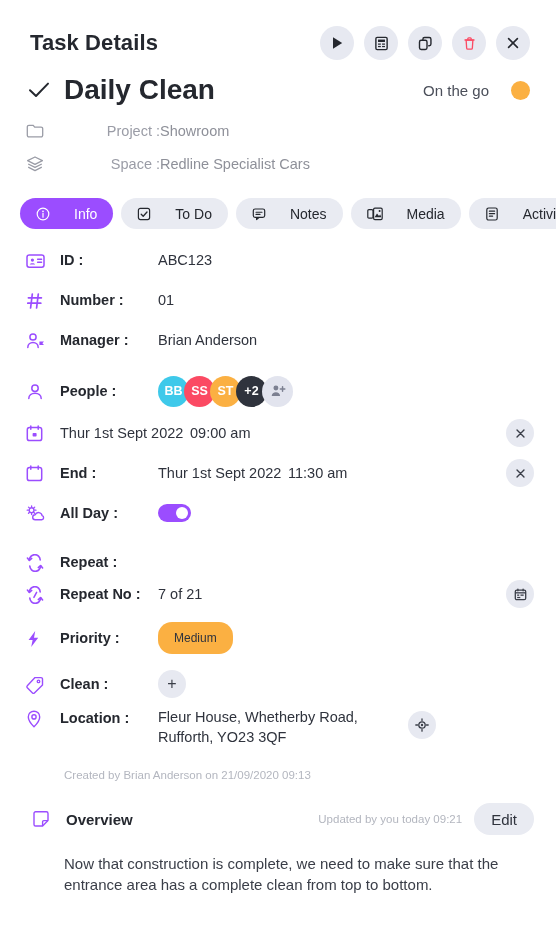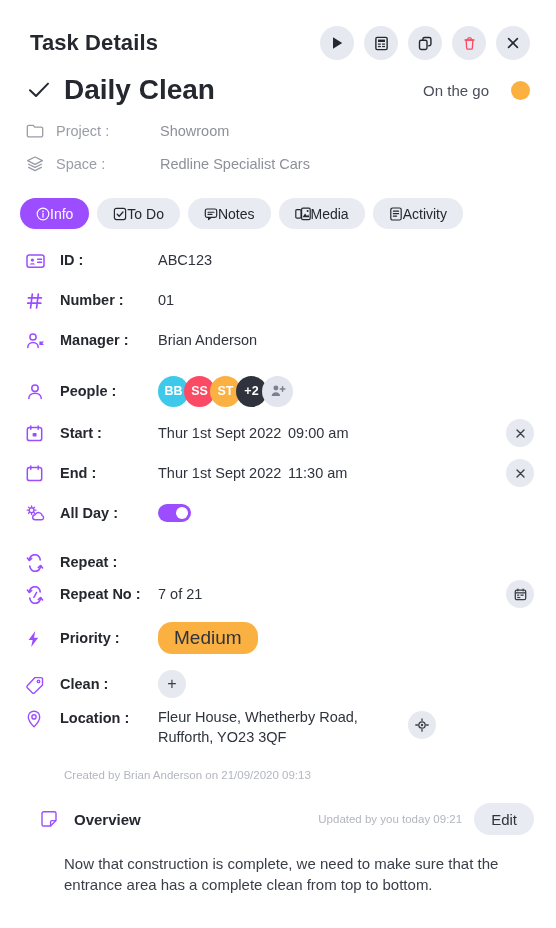--- a/index.html
+++ b/index.html
@@ -48,33 +48,33 @@
     margin-left: 8px; flex: 1 1 auto;
   }
   .status-wrap { display: flex; align-items: center; gap: 22px; }
   .status-text { font-size: 15px; color: #4B4F5A; }
   .status-dot { width: 19px; height: 19px; border-radius: 50%; background: #FBB042; }
 
   
   .meta { padding: 12px 0 0 0; }
   .meta-row {
     display: flex; align-items: center; height: 30px;
-    padding-left: 26px; margin-bottom: 3px;
+    padding-left: 26px; margin-bottom: 3px; text-align: right;
   }
   .meta-ico { width: 30px; flex: 0 0 30px; display: flex; align-items: center; }
   .meta-label { font-size: 14.5px; color: #9A9CA6; width: 104px; flex: 0 0 104px; }
   .meta-value { font-size: 14.5px; color: #8E9099; }
 
   
   .tabs {
     display: flex; align-items: center; gap: 8px;
     padding: 16px 0 0 20px;
   }
   .tab {
-    display: flex; align-items: center; gap: 0;
+    display: flex; align-items: center; gap: 24px;
     height: 31px; padding: 0 16px;
     border-radius: 16px; background: #E9EBF2;
     font-size: 14px; color: #25282F; cursor: pointer;
     border: none; white-space: nowrap;
   }
   .tab.active { background: #9B4DFF; color: #ffffff; }
   .tab .ti { display: flex; align-items: center; }
 
   
   .details { padding: 20px 0 0 0; }
@@ -119,33 +119,33 @@
   }
   .toggle .knob {
     position: absolute; top: 3px; right: 3px;
     width: 12px; height: 12px; border-radius: 50%; background: #ffffff;
   }
 
   
   .pill {
     display: inline-flex; align-items: center; justify-content: center;
     height: 28px; padding: 16px 16px; border-radius: 14px;
-    background: #FBB042; color: #2F333D; font-size: 19px;
+    background: #FBB042; color: #2F333D; font-size: 12px;
     border: none; cursor: pointer;
   }
 
   .created {
     font-size: 11.5px; color: #B3B6BF;
     padding: 10px 0 0 64px;
   }
 
   
   .ov-head {
     display: flex; align-items: center;
-    padding: 22px 22px 0 40px;
+    padding: 22px 22px 0 32px;
   }
   .ov-ico { width: 34px; flex: 0 0 34px; display: flex; align-items: center; }
   .ov-title { font-size: 15px; font-weight: bold; color: #25282F; flex: 1 1 auto; }
   .ov-updated { font-size: 11.5px; color: #B3B6BF; margin-right: 12px; }
   .edit-btn {
     height: 32px; padding: 0 17px; border-radius: 16px;
     background: #E9EBF2; border: none; cursor: pointer;
     font-size: 15px; color: #2F333D;
   }
   .ov-body {
@@ -356,21 +356,20 @@
     </div>
 
     <div class="row" style="min-height:40px;align-items:center;">
       <span class="row-ico">
         <svg width="17" height="17" viewBox="0 0 17 17">
             <rect x="1.3" y="2.6" width="14.4" height="13" rx="2.2" fill="none" stroke="#9B4DFF" stroke-width="1.5"></rect>
             <path d="M4.8 1 V4.2 M12.2 1 V4.2" stroke="#9B4DFF" stroke-width="1.5" stroke-linecap="round"></path>
             <rect x="6.6" y="8" width="4" height="3.6" rx="0.8" fill="#9B4DFF"></rect>
           </svg>
       </span>
-      <span class="row-label">Start :</span>
       <span class="row-value">
         <span class="row-date">Thur 1st Sept 2022</span><span>09:00 am</span>
       </span>
       <span class="row-right">
         <button class="mini-btn">
           <svg width="11" height="11" viewBox="0 0 12 12">
               <path d="M2.2 2.2 L9.8 9.8 M9.8 2.2 L2.2 9.8" stroke="#3A3E48" stroke-width="1.5" stroke-linecap="round"></path>
             </svg>
         </button>
       </span>

